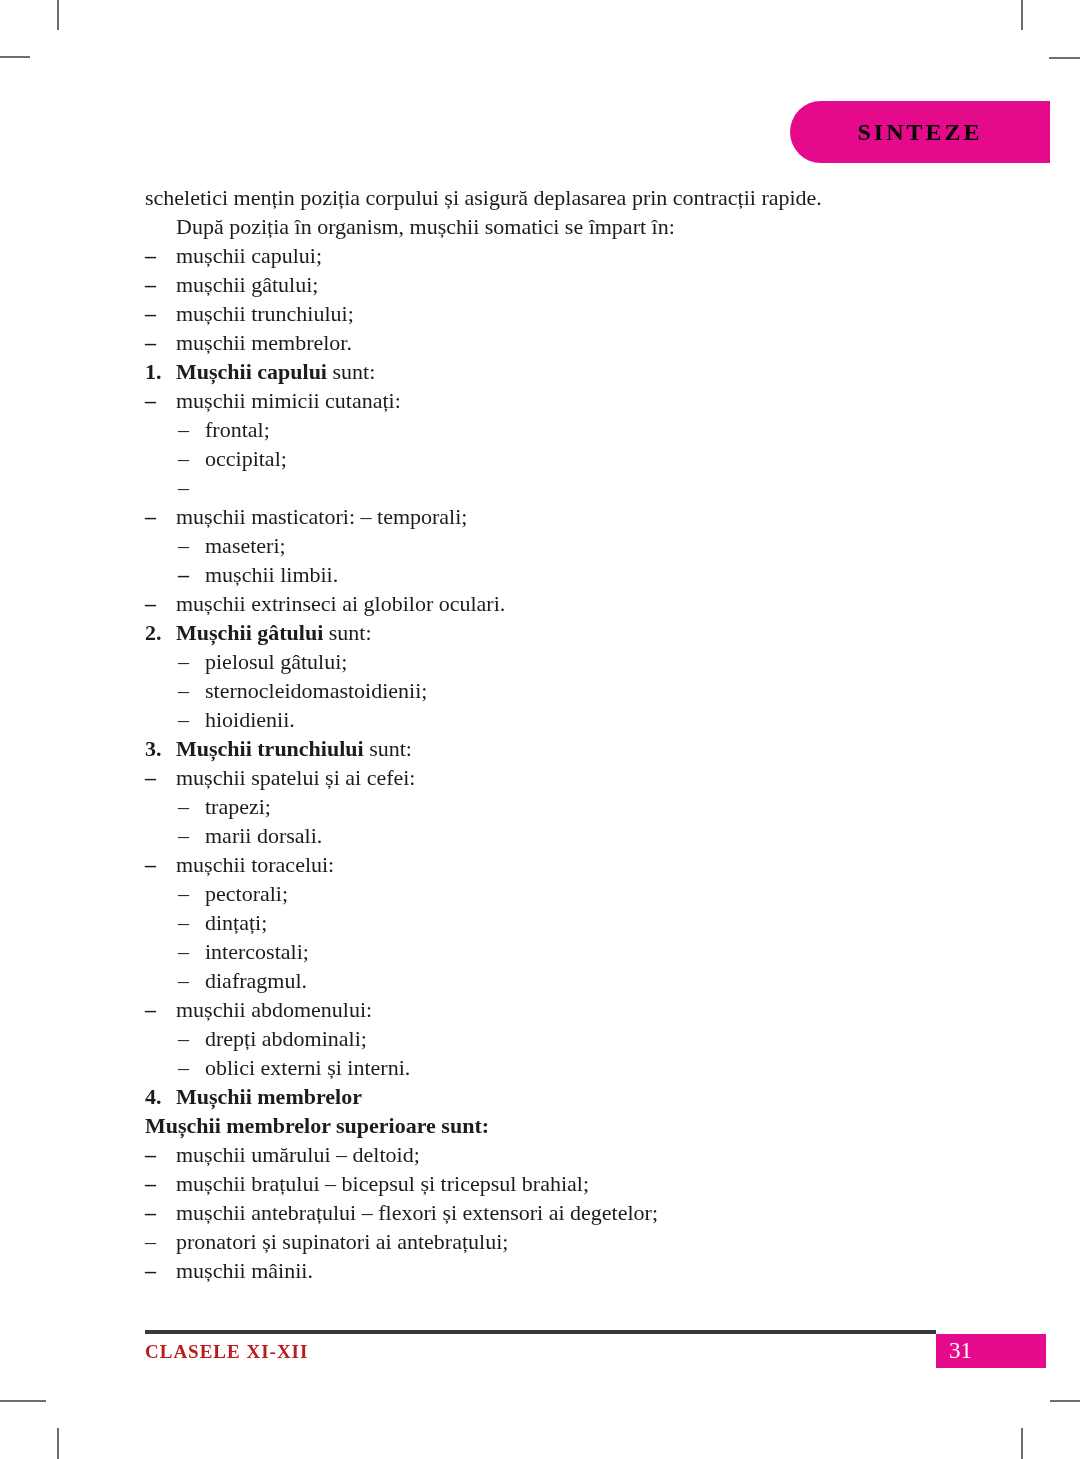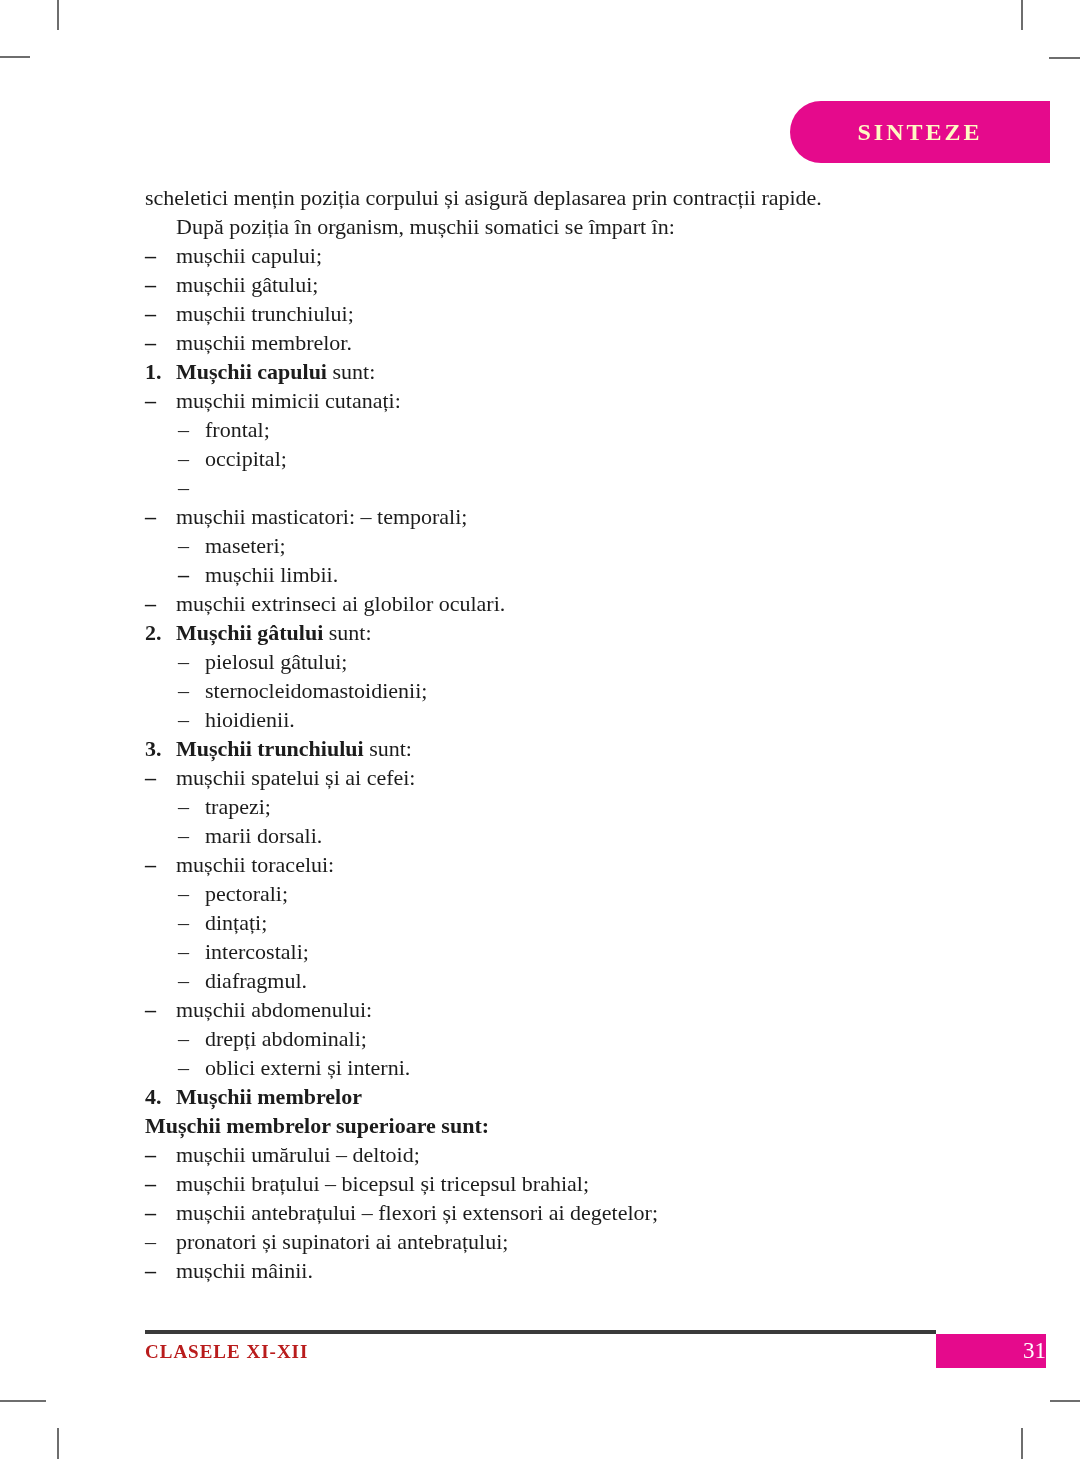--- a/index.html
+++ b/index.html
@@ -11,21 +11,21 @@
   #cm-tl-h{left:0;top:56px;width:30px;height:2px;}
   #cm-tr-v{left:1021px;top:0;width:2px;height:30px;}
   #cm-tr-h{left:1049px;top:57px;width:31px;height:2px;}
   #cm-bl-h{left:0;top:1400px;width:46px;height:2px;}
   #cm-br-h{left:1050px;top:1400px;width:30px;height:2px;}
   #cm-bl-v{left:57px;top:1428px;width:2px;height:31px;}
   #cm-br-v{left:1021px;top:1428px;width:2px;height:31px;}
   
   #banner{position:absolute;left:790px;top:101px;width:260px;height:62px;
           border-radius:31px 0 0 31px;display:flex;align-items:center;justify-content:center;}
-  #banner .label{color:#fef9c3;font-weight:bold;font-size:24px;letter-spacing:3px;}
+  #banner .label{color:#000000;font-weight:bold;font-size:24px;letter-spacing:3px;}
   
   #content{position:absolute;left:145px;top:183px;width:795px;
            font-size:22px;line-height:29px;}
   .line{display:flex;}
   .line .marker{flex:0 0 31px;}
   .line.l2{margin-left:33px;}
   .line.l2 .marker{flex:0 0 27px;}
   .line.para .txt{padding-left:31px;}
   .b{font-weight:bold;}
   .i{}
@@ -204,17 +204,17 @@
         <span class="txt"><span class="i">pronatori și supinatori ai antebrațului;</span></span>
       </div>
       <div class="line l1">
         <span class="marker b">–</span>
         <span class="txt"><span>mușchii mâinii.</span></span>
       </div>
     </div>
 
   <div id="footer-rule"></div>
   <div id="footer-label">CLASELE XI-XII</div>
-  <div id="page-box" style="background: rgb(229, 10, 140); justify-content: flex-end;">
+  <div id="page-box" style="background: rgb(229, 10, 140);">
     <span class="num">31</span>
   </div>
 
 </div>
 
 </body></html>

